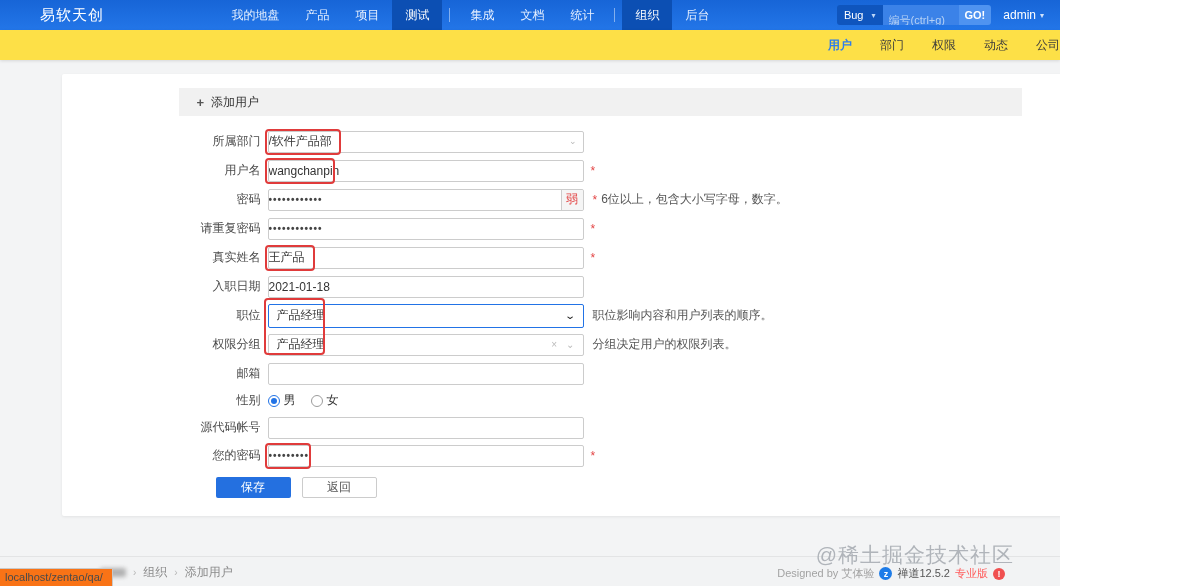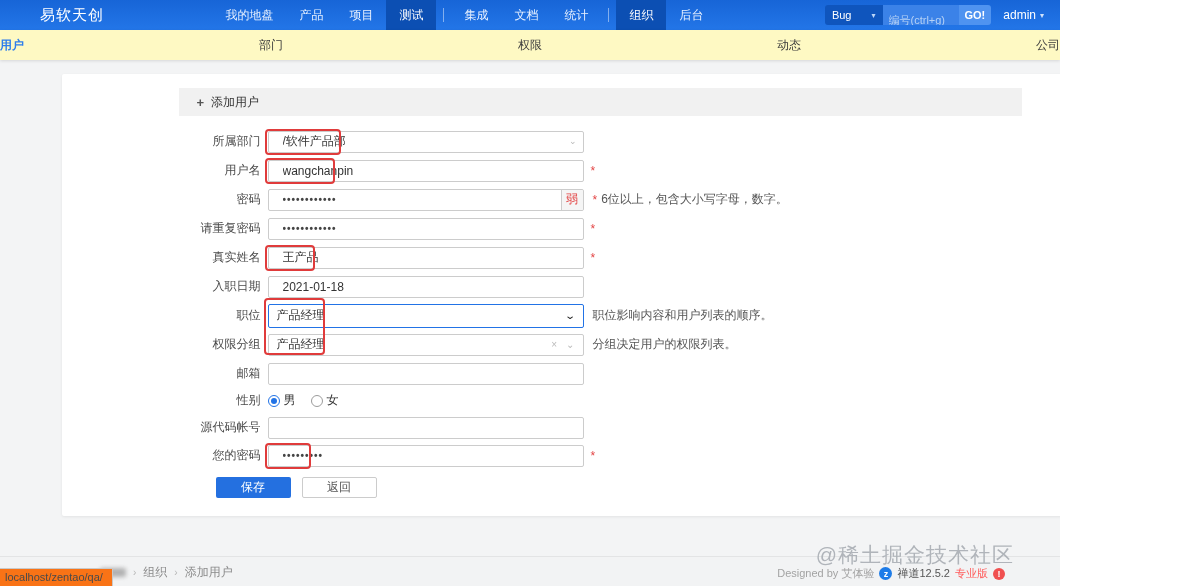--- a/index.html
+++ b/index.html
@@ -9,49 +9,49 @@
   
   .topbar { position:absolute; top:0; left:0; right:0; height:30px;
     background:linear-gradient(180deg,#1765d7,#2376e8); display:flex; align-items:center; color:#fff; }
   .logo { margin-left:40px; font-size:15px; letter-spacing:1px; color:#fff; white-space:nowrap; }
   .mainnav { display:flex; align-items:center; margin-left:auto; }
   .nav-item { padding:0 13px; height:30px; line-height:30px; font-size:12px; color:#e8f1ff; cursor:pointer; white-space:nowrap; }
   .nav-item.active { background:#0c4fb3; color:#fff; }
   .nav-sep { width:1px; height:14px; background:rgba(255,255,255,.45); margin:0 7px; }
   .topbar-right { margin-left:auto; display:flex; align-items:center; margin-right:16px; gap:12px; }
   .searchbox { display:flex; align-items:stretch; height:20px; border-radius:3px; overflow:hidden; }
-  .module-btn { background:#0f55bd; color:#fff; font-size:11px; padding:0 7px; border:none; display:flex; align-items:center; gap:20px; cursor:pointer; font-family:inherit; }
+  .module-btn { background:#0f55bd; color:#fff; font-size:11px; padding:0 7px; border:none; display:flex; align-items:center; gap:8px; cursor:pointer; font-family:inherit; }
   .module-caret { font-size:8px; color:#bcd6f8; }
   .search-input { width:76px; background:#3b82e8; border:none; color:#eaf3ff; font-size:11px; padding:15px 6px; font-family:inherit; }
   .search-input::placeholder { color:#b6d2f6; }
   .go-btn { background:#4f93f0; color:#fff; font-size:11px; border:none; padding:0 6px; font-weight:700; cursor:pointer; font-family:inherit; }
   .user-menu { font-size:12px; color:#fff; display:flex; align-items:center; gap:4px; cursor:pointer; }
   .user-caret { font-size:8px; color:#cfe2fb; }
 
   
-  .subnav { position:absolute; top:30px; left:0; right:0; height:30px; background:#fef9c3;
-    box-shadow:0 1px 3px rgba(0,0,0,.12); display:flex; justify-content:space-between; align-items:center; gap:28px; z-index:2; }
+  .subnav { position:absolute; top:30px; left:0; right:0; height:30px; background:#fde047;
+    box-shadow:0 1px 3px rgba(0,0,0,.12); display:flex; justify-content:flex-end; align-items:center; gap:28px; z-index:2; }
   .subnav-item { font-size:12px; color:#3c3c3c; cursor:pointer; }
   .subnav-item.active { color:#2e7eeb; font-weight:700; }
 
   
   .content { position:absolute; top:60px; left:0; right:0; bottom:30px; background:#f3f4f5; }
   .card { position:absolute; left:62px; top:14px; width:1076px; height:442px; background:#fff;
     box-shadow:0 1px 3px rgba(0,0,0,.07); border-radius:2px; }
   .form-panel { width:843px; margin:14px auto 0; }
   .form-header { height:28px; background:#f1f1f1; display:flex; align-items:center; padding-left:18px;
     font-size:12px; color:#333; gap:7px; }
   .plus-icon { color:#555; font-size:13px; font-weight:700; }
 
   .rows { position:relative; padding-top:11px; }
   .row { display:flex; align-items:center; height:29px; font-size:12px; }
   .row-sm { height:25px; }
   .row label { width:86px; text-align:right; color:#4a4a4a; padding-right:4px; flex:none; font-size:12px; }
   .control { position:relative; width:316px; margin-left:3px; flex:none; }
-  input.text { width:100%; height:22px; border:1px solid #ccc; border-radius:2px; padding:0 14px;
+  input.text { width:100%; height:22px; border:1px solid #ccc; border-radius:2px; padding:0 0;
     font-size:12px; color:#333; font-family:inherit; background:#fff; display:block; }
   input.masked { font-size:10px; letter-spacing:1px; font-weight:700; color:#444; }
   .caret-sm { position:absolute; right:7px; top:5px; color:#b9b9b9; font-size:9px; pointer-events:none; }
   .addon { position:absolute; right:1px; top:1px; width:22px; height:20px; background:#f5f5f5;
     border-left:1px solid #ccc; color:#e34545; display:flex; align-items:center; justify-content:center;
     font-size:12px; border-radius:0 2px 2px 0; cursor:pointer; }
   .req { color:#e34545; margin-left:7px; font-size:12px; }
   .hint { color:#555; margin-left:9px; font-size:12px; }
   .hint-star { color:#e34545; margin-left:9px; font-size:12px; }
   .hint-after-star { color:#555; margin-left:4px; font-size:12px; }

